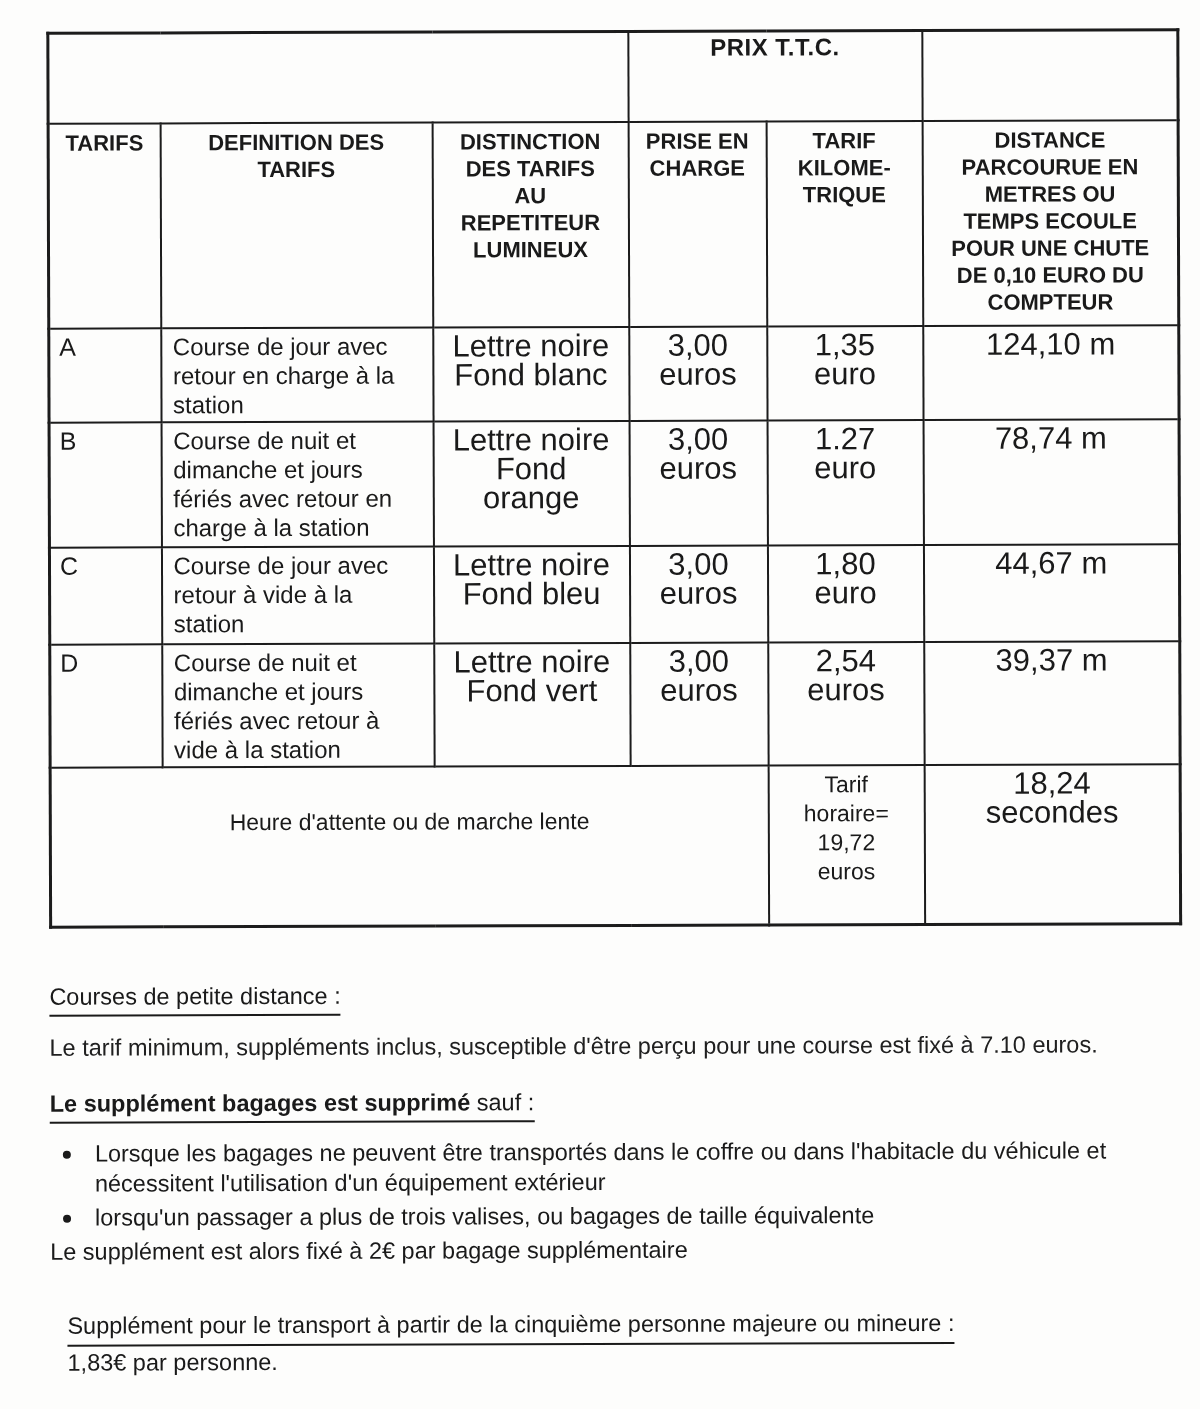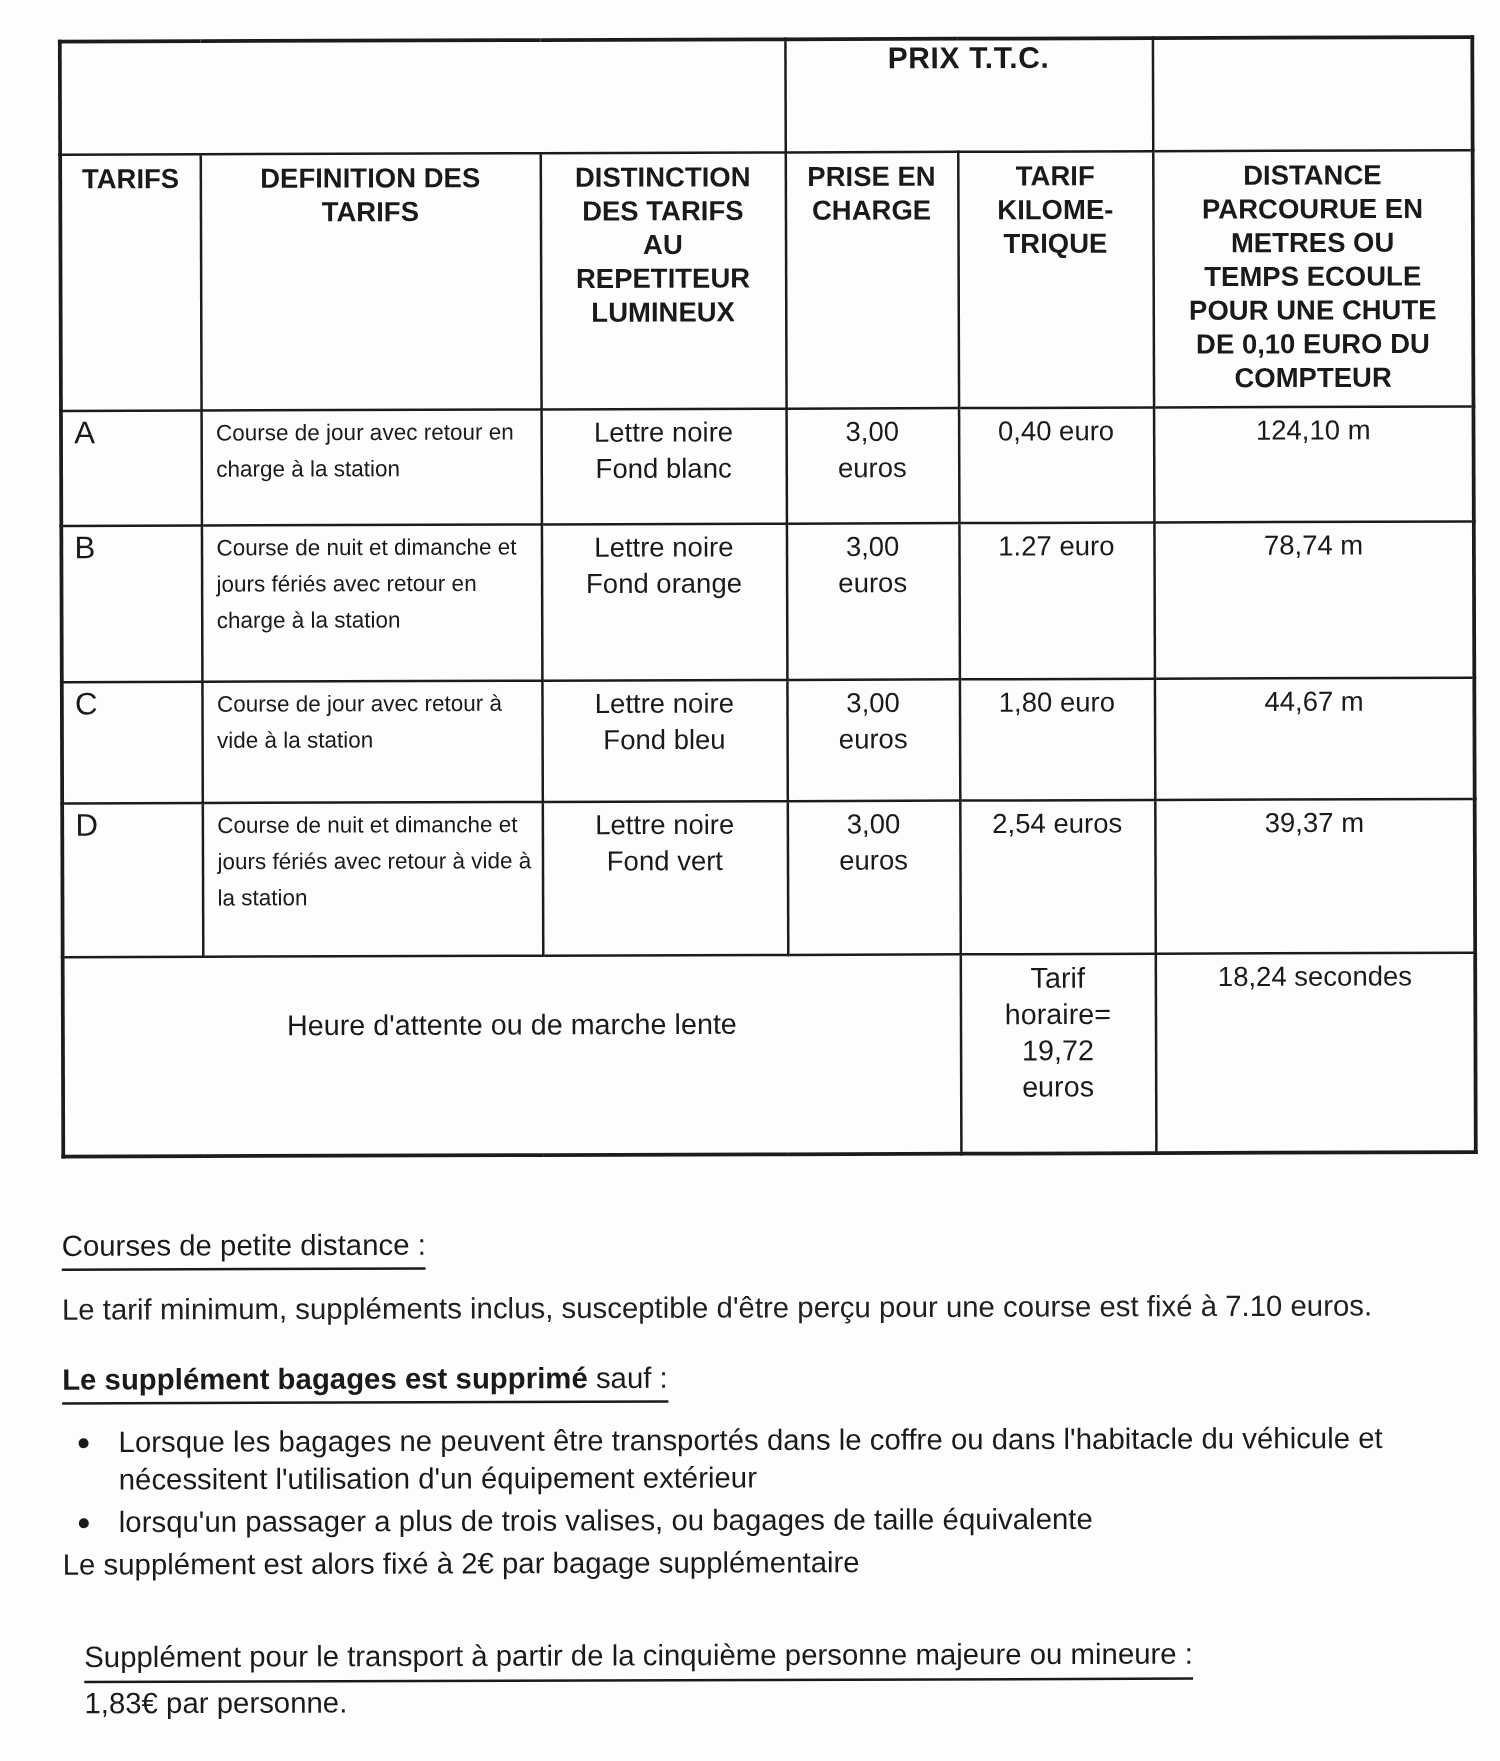--- a/index.html
+++ b/index.html
@@ -20,22 +20,22 @@
   tr.h-a{height:92px;}
   tr.h-b{height:125px;}
   tr.h-c{height:97px;}
   tr.h-d{height:123px;}
   tr.h-f{height:160px;}
   th.colhead{font-weight:bold;font-size:22px;line-height:27px;
     padding:5px 3px 2px 3px;white-space:pre-line;}
   td.prix{font-size:24px;font-weight:bold;text-align:center;vertical-align:middle;
     letter-spacing:.5px;}
   td.code{font-size:25px;padding:3px 4px 2px 9px;}
-  td.def{font-size:18px;line-height:29px;padding:3px 6px 2px 11px;}
-  td.ctr{font-size:22px;line-height:29px;text-align:center;padding:3px 18px;}
+  td.def{font-size:24px;line-height:29px;padding:3px 6px 2px 11px;}
+  td.ctr{font-size:31px;line-height:29px;text-align:center;padding:3px 18px;}
   .pre{white-space:pre-line;}
   td.wait{font-size:23px;text-align:center;padding-top:41px;}
   td.attente-tarif{font-size:23px;line-height:29px;text-align:center;padding-top:4px;}
 
   
   .notes{position:absolute;left:48px;top:982px;width:1102px;font-size:23.5px;}
   .u-head{display:inline-block;border-bottom:2px solid #1a1a1a;padding-bottom:4px;}
   p{margin:0;}
   .p-petite-heading{margin:0;}
   .p-petite-body{margin:17px 0 0 0;line-height:29px;text-align:justify;color:#202020;}
@@ -97,21 +97,21 @@
 COMPTEUR</th>
         </tr>
 
         <tr class="h-a">
           <td class="code">A</td>
           <td class="def">Course de jour avec retour en charge à la station</td>
           <td class="ctr pre">Lettre noire
 Fond blanc</td>
           <td class="ctr pre">3,00
 euros</td>
-          <td class="ctr">0,40 euro</td>
+          <td class="ctr">1,35 euro</td>
           <td class="ctr">124,10 m</td>
         </tr>
 
         <tr class="h-b">
           <td class="code">B</td>
           <td class="def">Course de nuit et dimanche et jours fériés avec retour en charge à la station</td>
           <td class="ctr pre">Lettre noire
 Fond orange</td>
           <td class="ctr pre">3,00
 euros</td>

